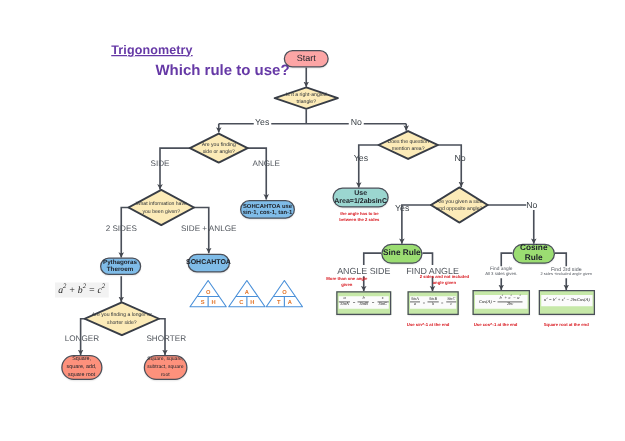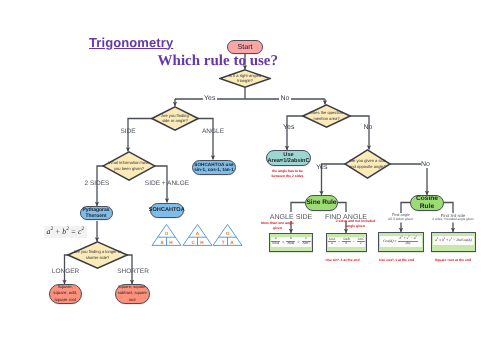--- a/index.html
+++ b/index.html
@@ -5,23 +5,23 @@
   html,body{margin:0;padding:0;background:#ffffff;}
   body{width:500px;height:353px;overflow:hidden;font-family:"Liberation Sans",sans-serif;
        -webkit-font-smoothing:antialiased;text-rendering:geometricPrecision;}
   #stage{transform:translateZ(0);}
   #stage{position:relative;width:500px;height:353px;background:#fff;}
   svg.wires{position:absolute;left:0;top:0;width:500px;height:353px;pointer-events:none;}
   .abs{position:absolute;box-sizing:border-box;}
 
   
   #title-block{left:78px;top:34.5px;width:200px;color:#6639A6;font-weight:bold;}
-  #title-main{font-size:13px;text-decoration:underline;letter-spacing:.1px;
+  #title-main{font-size:10px;text-decoration:underline;letter-spacing:.1px;
               display:block;text-align:left;padding-left:11px;}
-  #title-sub{font-size:15px;display:block;margin-top:3.5px;text-align:right;font-family:Liberation Serif, serif;}
+  #title-sub{font-size:12px;display:block;margin-top:3.5px;text-align:center;}
 
   
   .pill{display:flex;align-items:center;justify-content:center;text-align:center;
         border:1.6px solid #4A4F59;border-radius:999px;line-height:1.12;
         color:#20242b;box-shadow:0 1px 1px rgba(0,0,0,.08);}
   .pill.start{background:#fca5a5;font-size:7.2px;justify-content:center;}
   .pill.blue{background:#7FBCE8;font-weight:bold;}
   .pill.red{background:#FD917C;}
   .pill.teal{background:#9BD6D0;font-weight:bold;}
   .pill.green{background:#9BDD72;font-weight:bold;}

